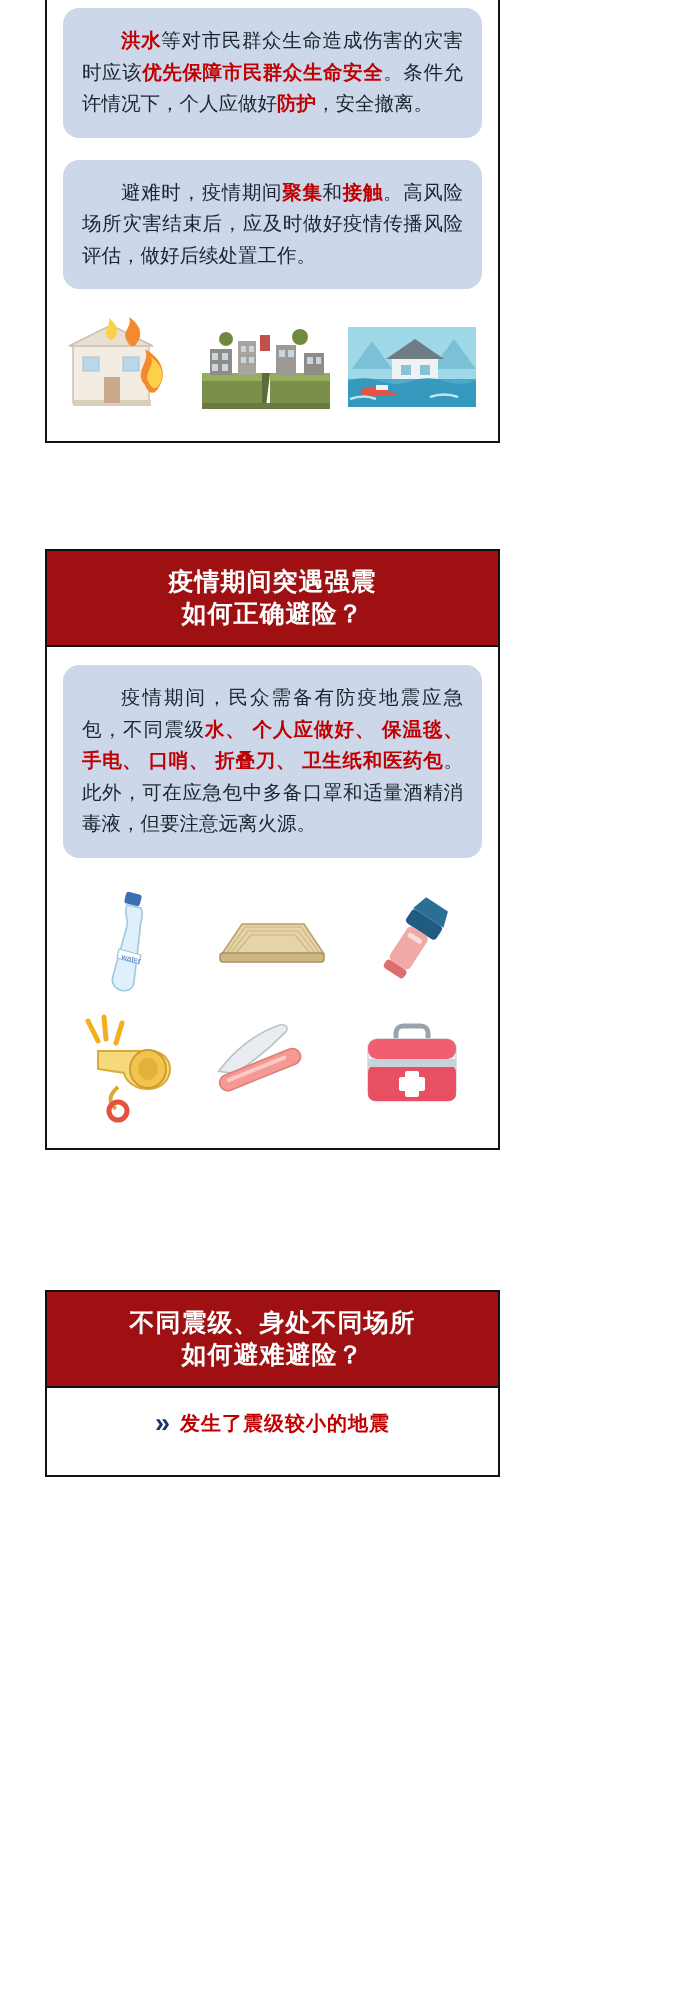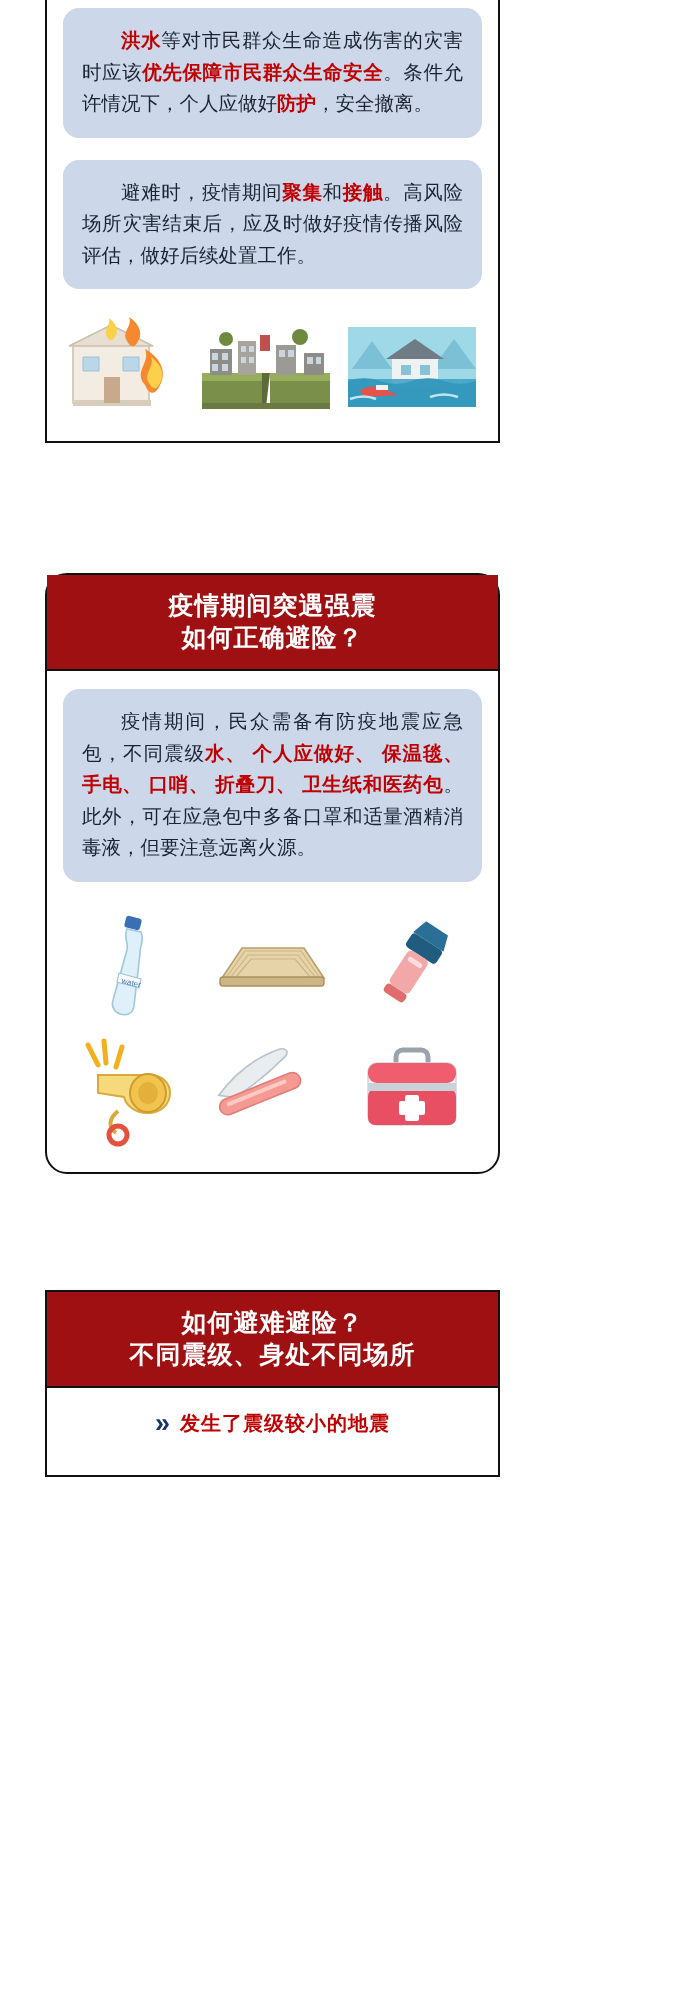--- a/index.html
+++ b/index.html
@@ -106,21 +106,21 @@
   .sub-title {
     color: #c00000;
     font-size: 20px;
     font-weight: bold;
     letter-spacing: 1px;
   }
   .bubble.center { text-align: center; }
   .bubble.center p { text-indent: 0; }
 
   
-  #card-mid { top: 573px; border-radius: 22px; }
+  #card-mid { top: 549px; }
   #card-bot { top: 1290px; }
 </style>
 </head>
 <body>
 
 <div class="page">
 
   <div class="card" id="card-top">
     <div class="card-body">
 
@@ -281,22 +281,22 @@
             <rect x="41" y="58" width="26" height="14" rx="2" fill="#ffffff"></rect>
           </svg>
         </div>
 
       </div>
     </div>
   </div>
 
   <div class="card" id="card-bot">
     <div class="card-header">
+      <div class="hline">不同震级、身处不同场所</div>
       <div class="hline">如何避难避险？</div>
-      <div class="hline">不同震级、身处不同场所</div>
     </div>
     <div class="card-body">
       <div class="sub-head">
         <span class="chev">»</span>
         <span class="sub-title">发生了震级较小的地震</span>
       </div>
     </div>
   </div>
 
 </div>

